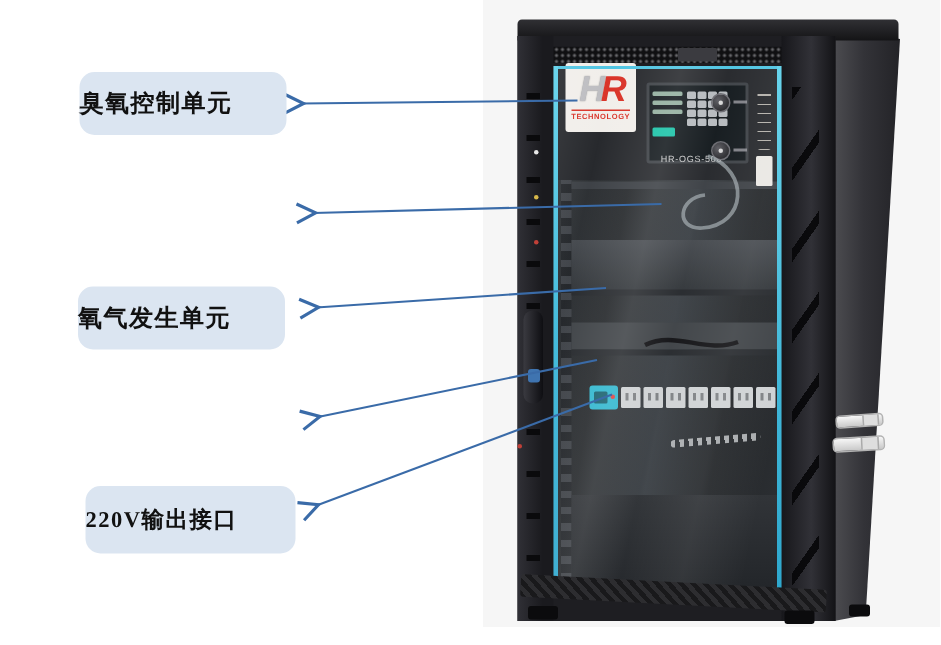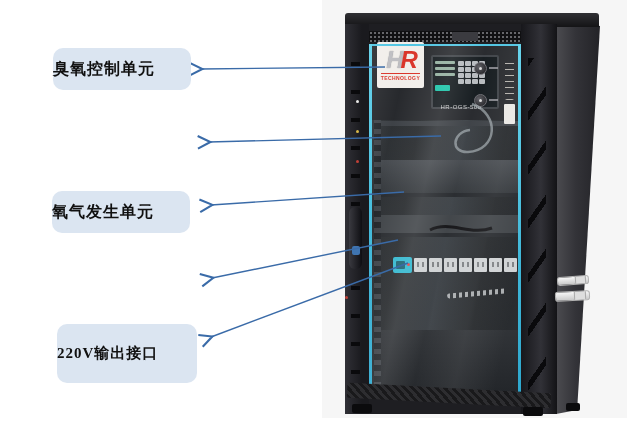--- a/index.html
+++ b/index.html
@@ -12,21 +12,21 @@
 
   
   .callout{width:138px;height:42px;border-radius:10px;background:var(--label-bg,#dbe5f1);
            display:flex;align-items:center;
            font-family:"Liberation Serif","DejaVu Serif",serif;font-weight:bold;
            font-size:16px;letter-spacing:1px;color:var(--label-text,#111);}
   .c1{left:53px;top:48px;}
   .c2{left:53px;top:119px;}
   .c3{left:52px;top:191px;}
   .c4{left:52px;top:258px;}
-  .c5{left:57px;top:324px;width:140px;height:59px;font-size:15px;}
+  .c5{left:57px;top:324px;width:140px;height:45px;font-size:15px;}
 
   
   .arrows{left:0;top:0;width:627px;height:430px;pointer-events:none;}
   .arrows line{stroke:var(--arrow,#3a6ba8);stroke-width:1.4;}
   .arrows marker path{stroke:var(--arrow,#3a6ba8);stroke-width:1.5;fill:none;}
 
   
   .roof{left:345px;top:13px;width:254px;height:14px;border-radius:3px 3px 0 0;
         background:linear-gradient(#303034,#141416);}
   .side-panel{left:556px;top:18px;width:44px;height:396px;

